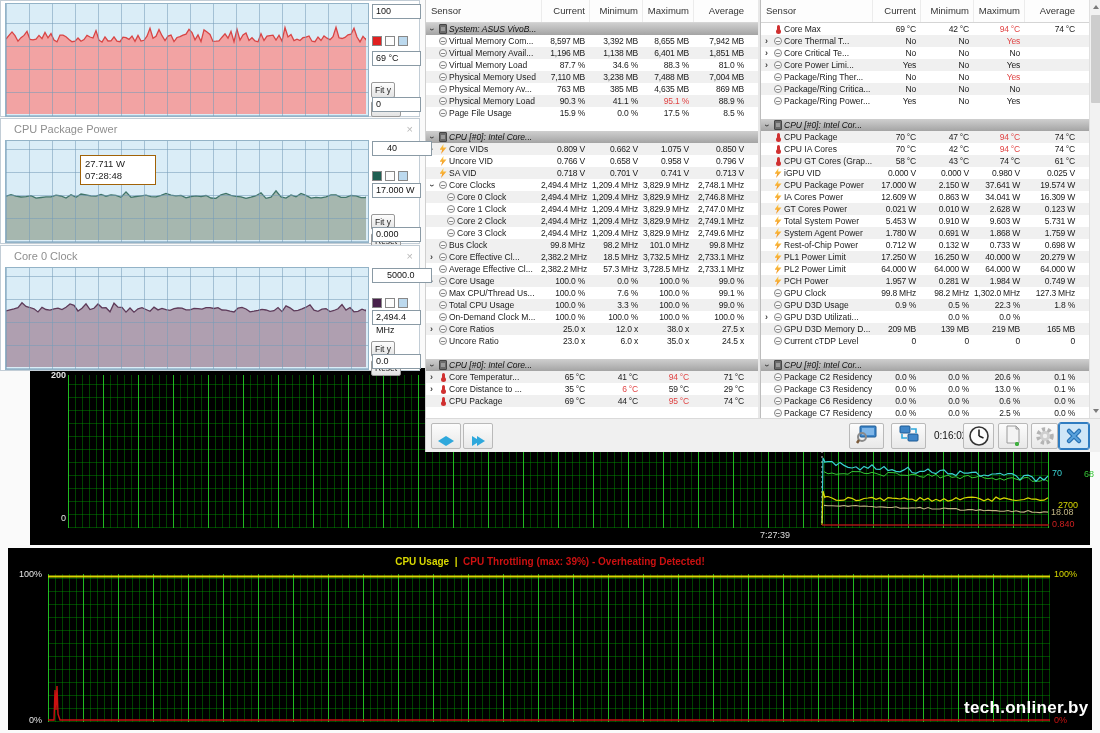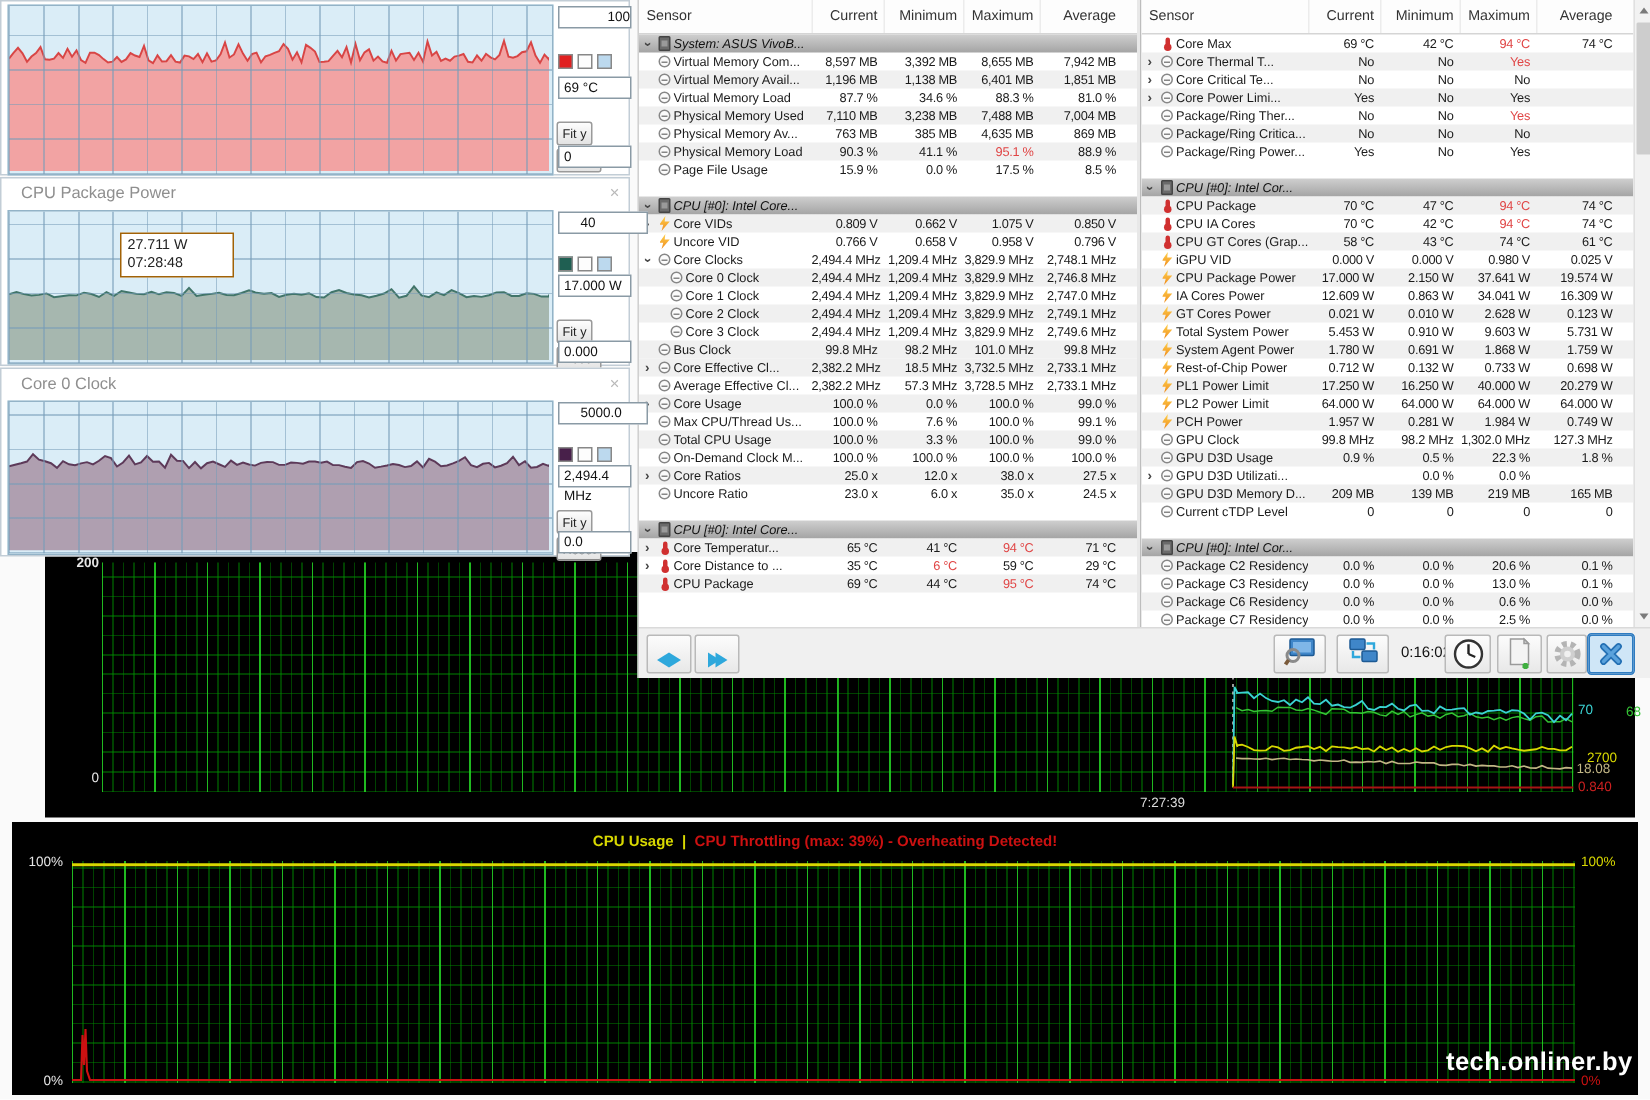--- a/index.html
+++ b/index.html
@@ -33,21 +33,21 @@
   .gctl{position:absolute;left:368px;top:0;bottom:0;width:50px;}
   .gbox{position:absolute;left:3px;width:44px;height:13px;background:#fff;border:1px solid #8a9aa5;
         font-size:9px;line-height:13px;padding-left:3px;color:#111;}
   .gsw{position:absolute;left:3px;height:11px;}
   .sw{display:inline-block;width:10px;height:10px;margin-right:3px;border:1px solid #888;vertical-align:top;box-sizing:border-box;}
   .sw2{background:#fdfdfd;} .sw3{background:#bcd9ee;}
   .gbtns{position:absolute;left:2px;width:48px;}
   .gbtn{display:inline-block;height:14px;line-height:14px;padding:0 3px;margin-right:1px;font-size:8.5px;color:#222;
         background:linear-gradient(#fdfdfd,#e3e3e3);border:1px solid #9a9a9a;border-radius:2px;}
   
-  .gw0 .gtop{top:3px;text-align:right;} .gw0 .gsw{top:35px;} .gw0 .gval{top:50px;} .gw0 .gbtns{top:78px;} .gw0 .gbot{top:96px;}
+  .gw0 .gtop{top:3px;} .gw0 .gsw{top:35px;} .gw0 .gval{top:50px;} .gw0 .gbtns{top:78px;} .gw0 .gbot{top:96px;}
   .gwN .gtop{top:22px;padding-left:14px;} .gwN .gsw{top:52px;} .gwN .gval{top:64px;} .gwN .gbtns{top:92px;} .gwN .gbot{top:108px;}
   
   #sensors{position:absolute;left:425px;top:0;width:675px;height:452px;background:#f0f0f0;border-left:1px solid #d0d0d0;box-sizing:border-box;}
   .tbl{position:absolute;top:0;height:418px;background:#fff;overflow:hidden;}
   #tleft{left:0;width:332px;}
   .vdiv{position:absolute;left:332px;top:0;width:3px;height:418px;background:#e8e8e8;border-right:1px solid #bdbdbd;box-sizing:border-box;}
   #tright{left:335px;width:328px;}
   .thead{display:flex;height:22px;line-height:22px;font-size:9.5px;color:#333;border-bottom:1px solid #d5d5d5;background:#fdfdfd;}
   .thead .hc{box-sizing:border-box;border-left:1px solid #ececec;text-align:right;padding-right:4px;}
   .thead .hs{flex:1;text-align:left;padding-left:5px;border-left:none;}
@@ -260,20 +260,32 @@
             <div class="cicon">
               <span class="ic ic-b"></span>
             </div>
             <div class="clabel">Uncore VID</div>
             <div class="cval cv0">0.766 V</div>
             <div class="cval cv1">0.658 V</div>
             <div class="cval cv2">0.958 V</div>
             <div class="cval cv3">0.796 V</div>
             <div class="cspace"></div>
           </div>
+          <div class="trow odd">
+            <div class="cexp"></div>
+            <div class="cicon">
+              <span class="ic ic-b"></span>
+            </div>
+            <div class="clabel">SA VID</div>
+            <div class="cval cv0">0.718 V</div>
+            <div class="cval cv1">0.701 V</div>
+            <div class="cval cv2">0.741 V</div>
+            <div class="cval cv3">0.713 V</div>
+            <div class="cspace"></div>
+          </div>
           <div class="trow">
             <div class="cexp"><span class="chd">›</span></div>
             <div class="cicon">
               <span class="ic ic-g"></span>
             </div>
             <div class="clabel">Core Clocks</div>
             <div class="cval cv0">2,494.4 MHz</div>
             <div class="cval cv1">1,209.4 MHz</div>
             <div class="cval cv2">3,829.9 MHz</div>
             <div class="cval cv3">2,748.1 MHz</div>

